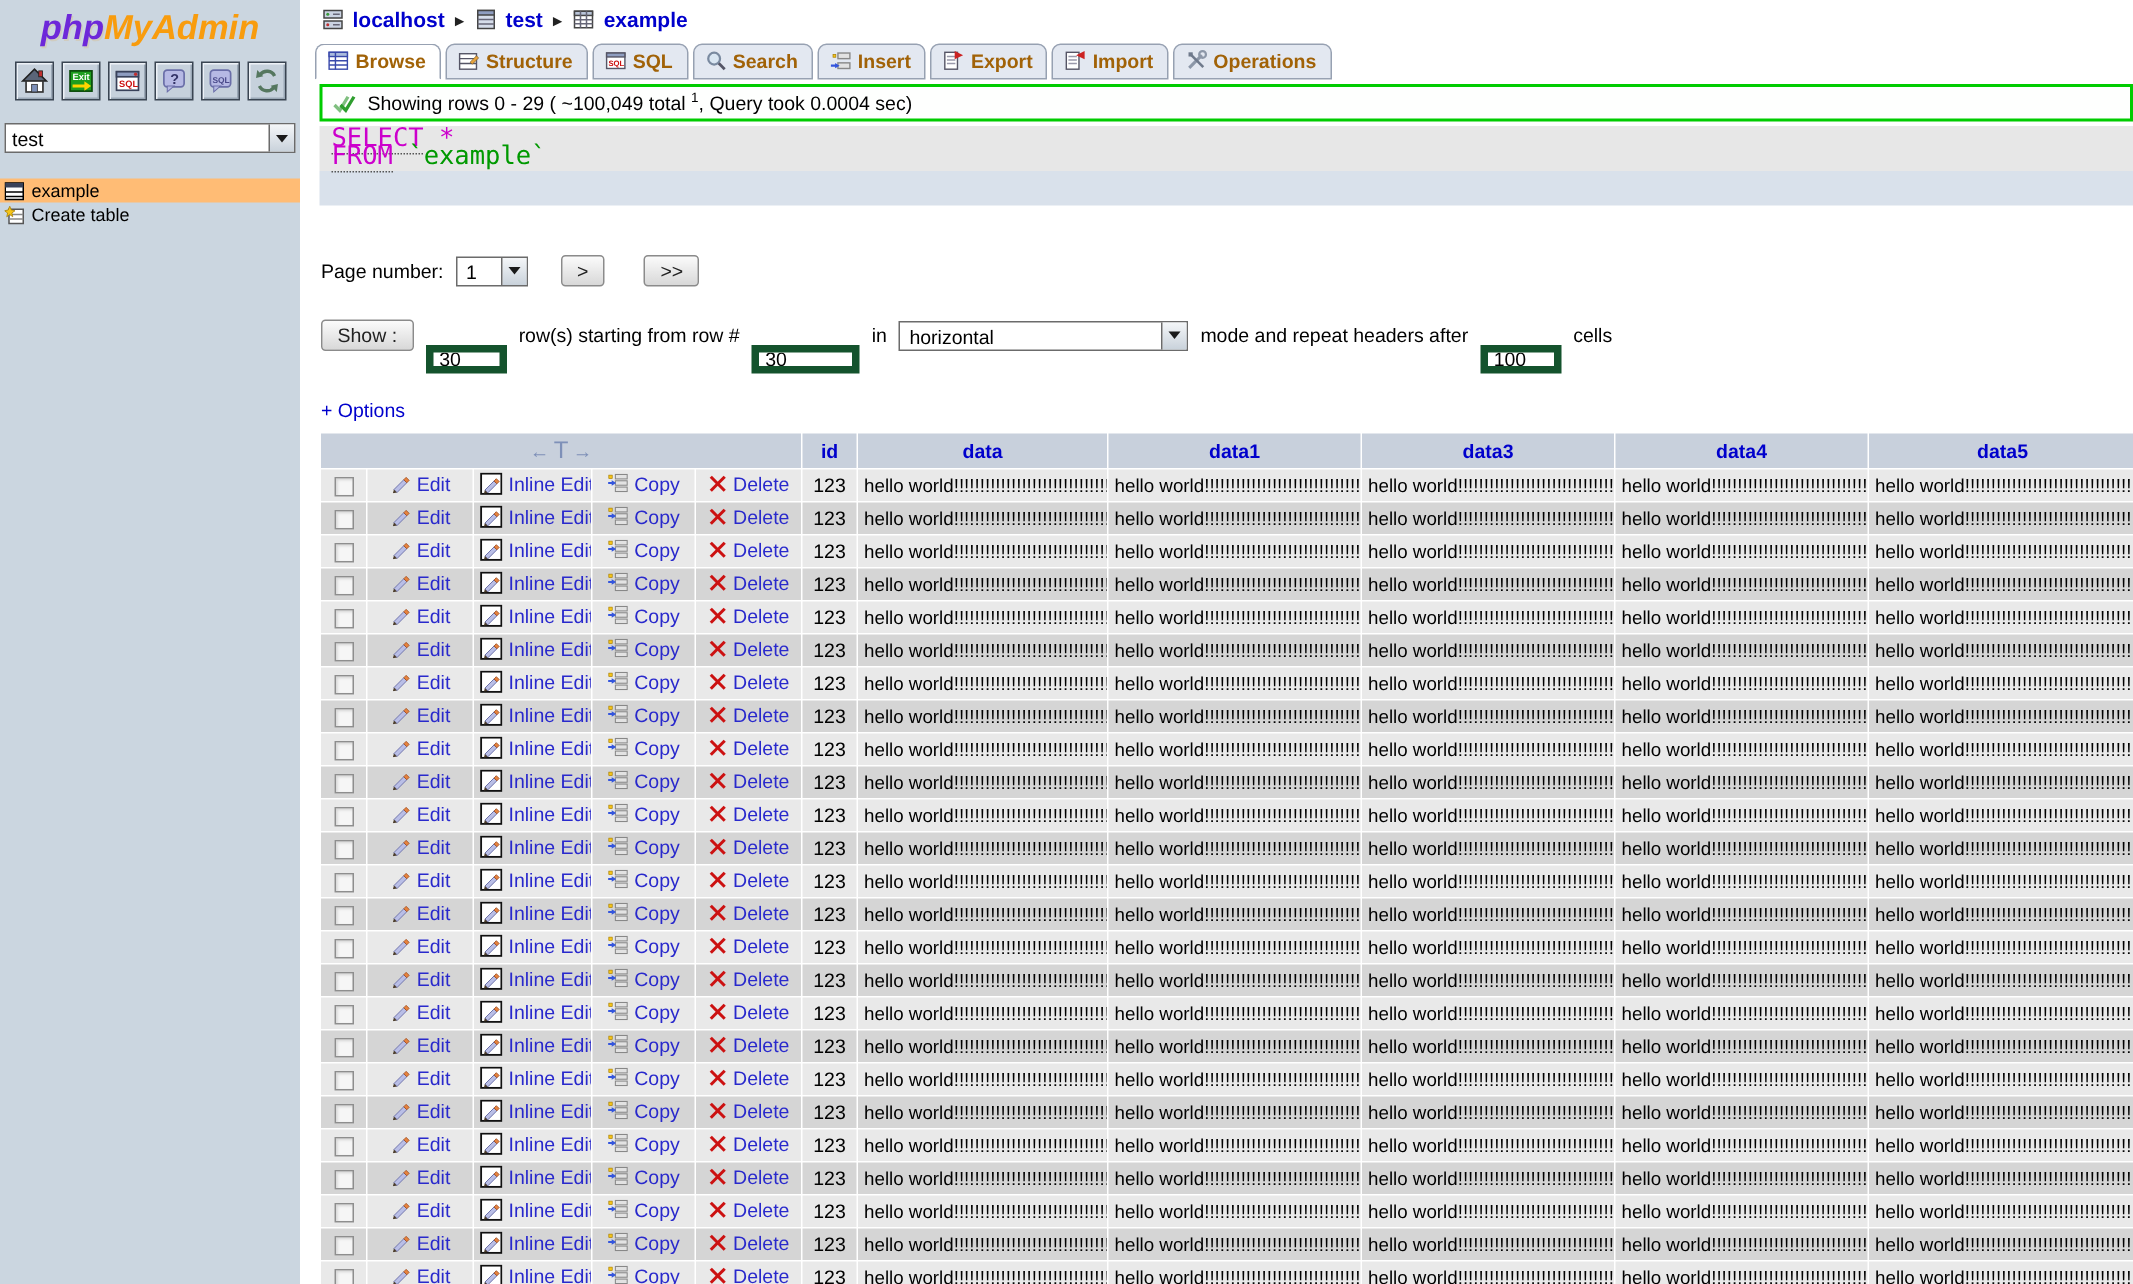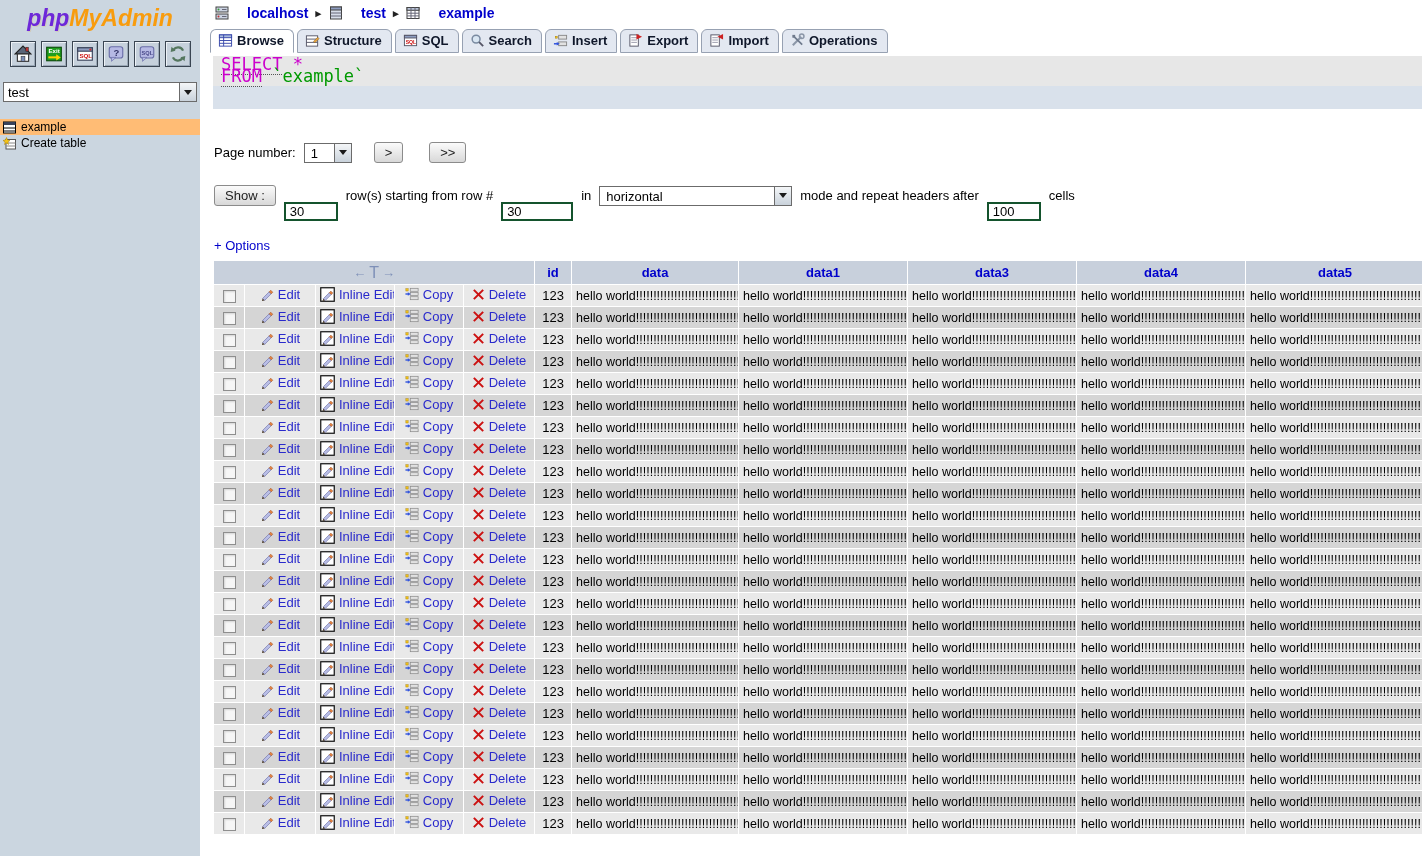--- a/index.html
+++ b/index.html
@@ -25,48 +25,48 @@
     border-top: 5px solid #1A1A1A; }
   .nav { margin-top: 17px; font-size: 12px; }
   .nav-item { display: flex; align-items: center; gap: 5px; padding: 1px 0 1px 3px; height: 16px; cursor: pointer; }
   .nav-item.selected { background: #FFBC75; }
 
   
   .main { position: absolute; left: 206px; top: 0; width: 1216px; height: 856px; overflow: hidden; }
 
   .breadcrumb { display: flex; align-items: center; gap: 7px; padding: 5px 0 0 8px;
     font-weight: bold; font-size: 14px; }
-  .breadcrumb a { color: #0000CC; text-decoration: none; display: flex; align-items: center; gap: 17px; cursor: pointer; }
+  .breadcrumb a { color: #0000CC; text-decoration: none; display: flex; align-items: center; gap: 5px; cursor: pointer; }
   .crumb-sep { font-size: 11px; color: #222; }
 
   .tabs { display: flex; gap: 3px; align-items: flex-end; margin-top: 8px; padding-left: 4px; }
   .tab { display: flex; align-items: center; gap: 4px; padding: 3px 9px 4px 7px;
     background: #E3E8F1; border: 1px solid #97A1B2; border-radius: 6px 6px 0 0;
-    color: #0f172a; font-weight: bold; font-size: 13px; cursor: pointer; }
+    color: #a16207; font-weight: bold; font-size: 13px; cursor: pointer; }
   .tab.active { background: #fff; border-bottom-color: #fff; }
 
   .success-box { margin: 3px 0 0 7px; border: 2px solid #00CC00; background: #FEFFFE;
     display: flex; align-items: center; gap: 7px; padding: 3px 7px; font-size: 13px; height: 25px; }
   .success-box sup { font-size: 9px; }
 
   .sql-box { margin: 3px 0 0 7px; }
   .sql-code { background: #E7E7E7; padding: 3px 8px 4px;
     font-family: "DejaVu Sans Mono", monospace; font-size: 17px; line-height: 11.5px; }
   .sql-strip { background: #D9E1EB; height: 23px; }
   .kw { color: #CC00CC; }
   .kw.doc-link { border-bottom: 1px dotted #555; cursor: pointer; }
   .ident { color: #009900; }
   .num { color: #008080; }
 
   .ctl-row { display: flex; align-items: center; gap: 8px; margin-left: 8px; }
   .row-pagenum { margin-top: 33px; align-items: center; }
   .row-show { margin-top: 7px; }
   .btn { padding: 2px 10px; background: linear-gradient(#FBFBFB, #D8D8D8); border: 1px solid #8B8B8B;
     border-radius: 3px; font-size: 13px; color: #222; cursor: pointer; font-family: inherit; }
-  .txt-input { border: 2px solid #14532d; height: 19px; padding: 1px 4px; font-size: 13px;
+  .txt-input { border: 5px solid #14532d; height: 19px; padding: 1px 4px; font-size: 13px;
     font-family: inherit; background: #fff; margin-top: 32px; }
   .w-sm { width: 54px; } .w-md { width: 72px; }
   .select { display: inline-flex; align-items: stretch; border: 1px solid #6B6B6B; background: #fff; height: 20px; cursor: pointer; }
   .select .sel-text { padding: 2px 6px; flex: 1; font-size: 13px; white-space: nowrap; }
   .sel-page { width: 48px; } .sel-mode { width: 193px; }
 
   .options-link { display: inline-block; margin: 17px 0 0 8px; color: #0000CC; font-size: 13px;
     text-decoration: none; cursor: pointer; }
 
   
@@ -282,20 +282,27 @@
       <svg width="15" height="15" viewBox="0 0 16 16">
         <line x1="3" y1="13" x2="12" y2="4" stroke="#8C97A8" stroke-width="2.2"></line>
         <circle cx="12.5" cy="3.5" r="2.4" fill="none" stroke="#8C97A8" stroke-width="1.6"></circle>
         <line x1="4" y1="3.5" x2="13" y2="12.5" stroke="#6F7A8C" stroke-width="1.8"></line>
         <rect x="2.5" y="2" width="3" height="3" fill="#6F7A8C"></rect>
       </svg>
       <span>Operations</span>
     </div>
   </div>
 
+  <div class="success-box">
+    <svg width="16" height="14" viewBox="0 0 16 14">
+      <polyline points="1,8 4.5,11.5 10,2.5" fill="none" stroke="#7FBF7F" stroke-width="2.2"></polyline>
+      <polyline points="5,8 8.5,11.5 14,2.5" fill="none" stroke="#2E9E2E" stroke-width="2.2"></polyline>
+    </svg>
+    <span><span>Showing rows 0 - 29 ( ~100,049 total </span><sup>1</sup><span>, Query took 0.0004 sec)</span></span>
+  </div>
 
   <div class="sql-box">
     <div class="sql-code">
       <div><span class="kw doc-link">SELECT</span> <span class="kw">*</span></div>
       <div><span class="kw doc-link">FROM</span> <span class="ident">`example`</span></div>
     </div>
     <div class="sql-strip"></div>
   </div>
 
   <div class="ctl-row row-pagenum">

